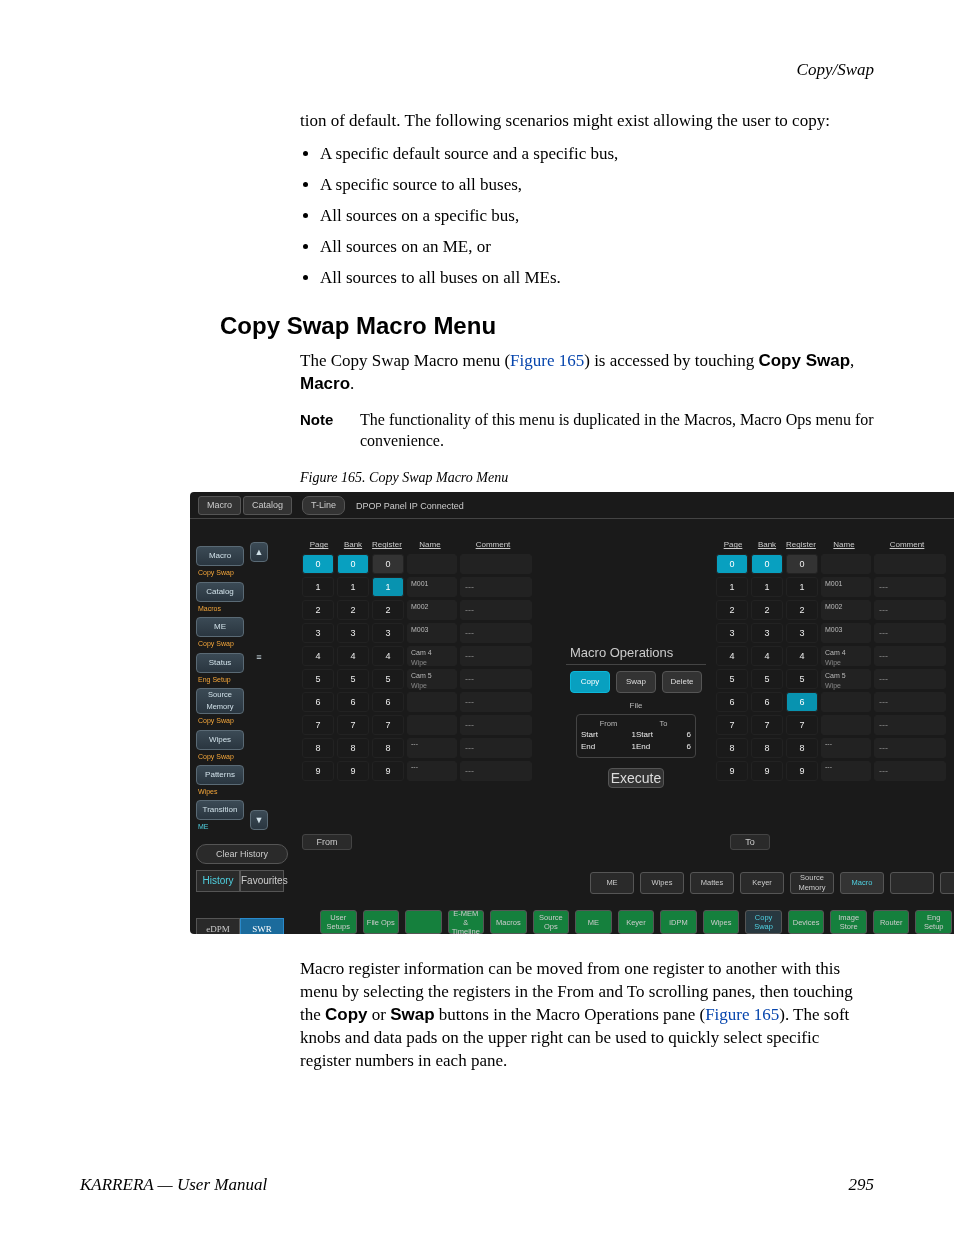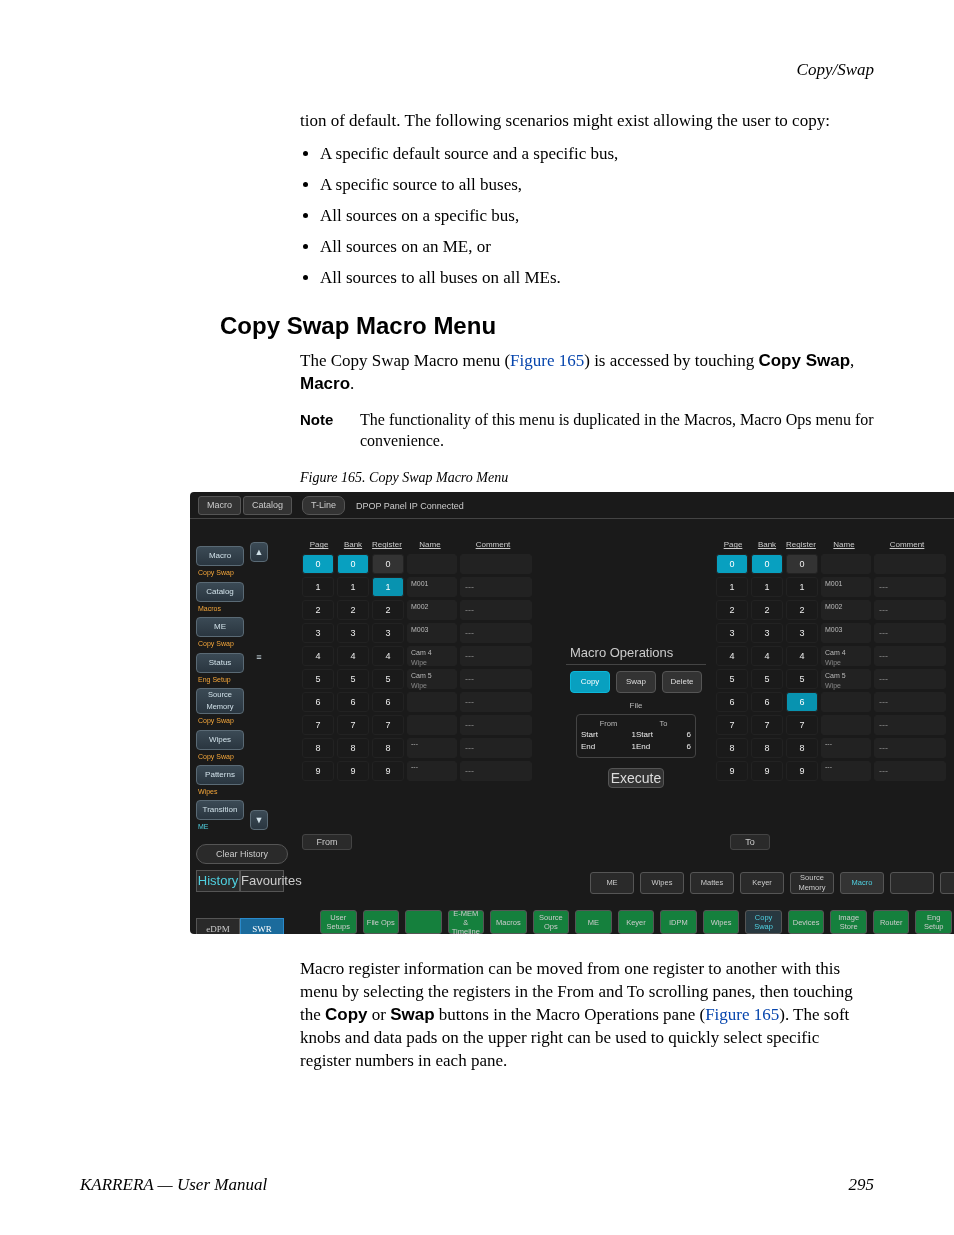--- a/index.html
+++ b/index.html
@@ -118,21 +118,21 @@
     color:#d0e0e8; text-align:center; line-height:14px;
   }
   .clear-hist {
     position:absolute; left:6px; top:352px; width:92px; height:20px;
     border:1px solid #555; border-radius:10px; text-align:center;
     line-height:18px; font-size:9px; background:#2a2a2a; color:#ccc;
   }
   .hist-fav { position:absolute; left:6px; top:378px; display:flex; }
   .hist-fav div {
     width:44px; height:22px; border:1px solid #555; background:#2a2a2a;
-    text-align:center; line-height:20px; font-size:13px; color:#ccc;
+    text-align:center; line-height:20px; font-size:10px; color:#ccc;
   }
   .hist-fav div.active { color:#4fd0e0; }
   .bottom-mode { position:absolute; left:6px; top:426px; display:flex; }
   .bottom-mode div {
     width:44px; height:22px; border:1px solid #555;
     text-align:center; line-height:20px; font-size:9px;font-family:Liberation Serif, serif;
   }
   .bottom-mode .off { background:#2a2a2a; color:#ccc;}
   .bottom-mode .on { background:#1b6b9c; color:#fff; border-color:#2a8acb;}
 

